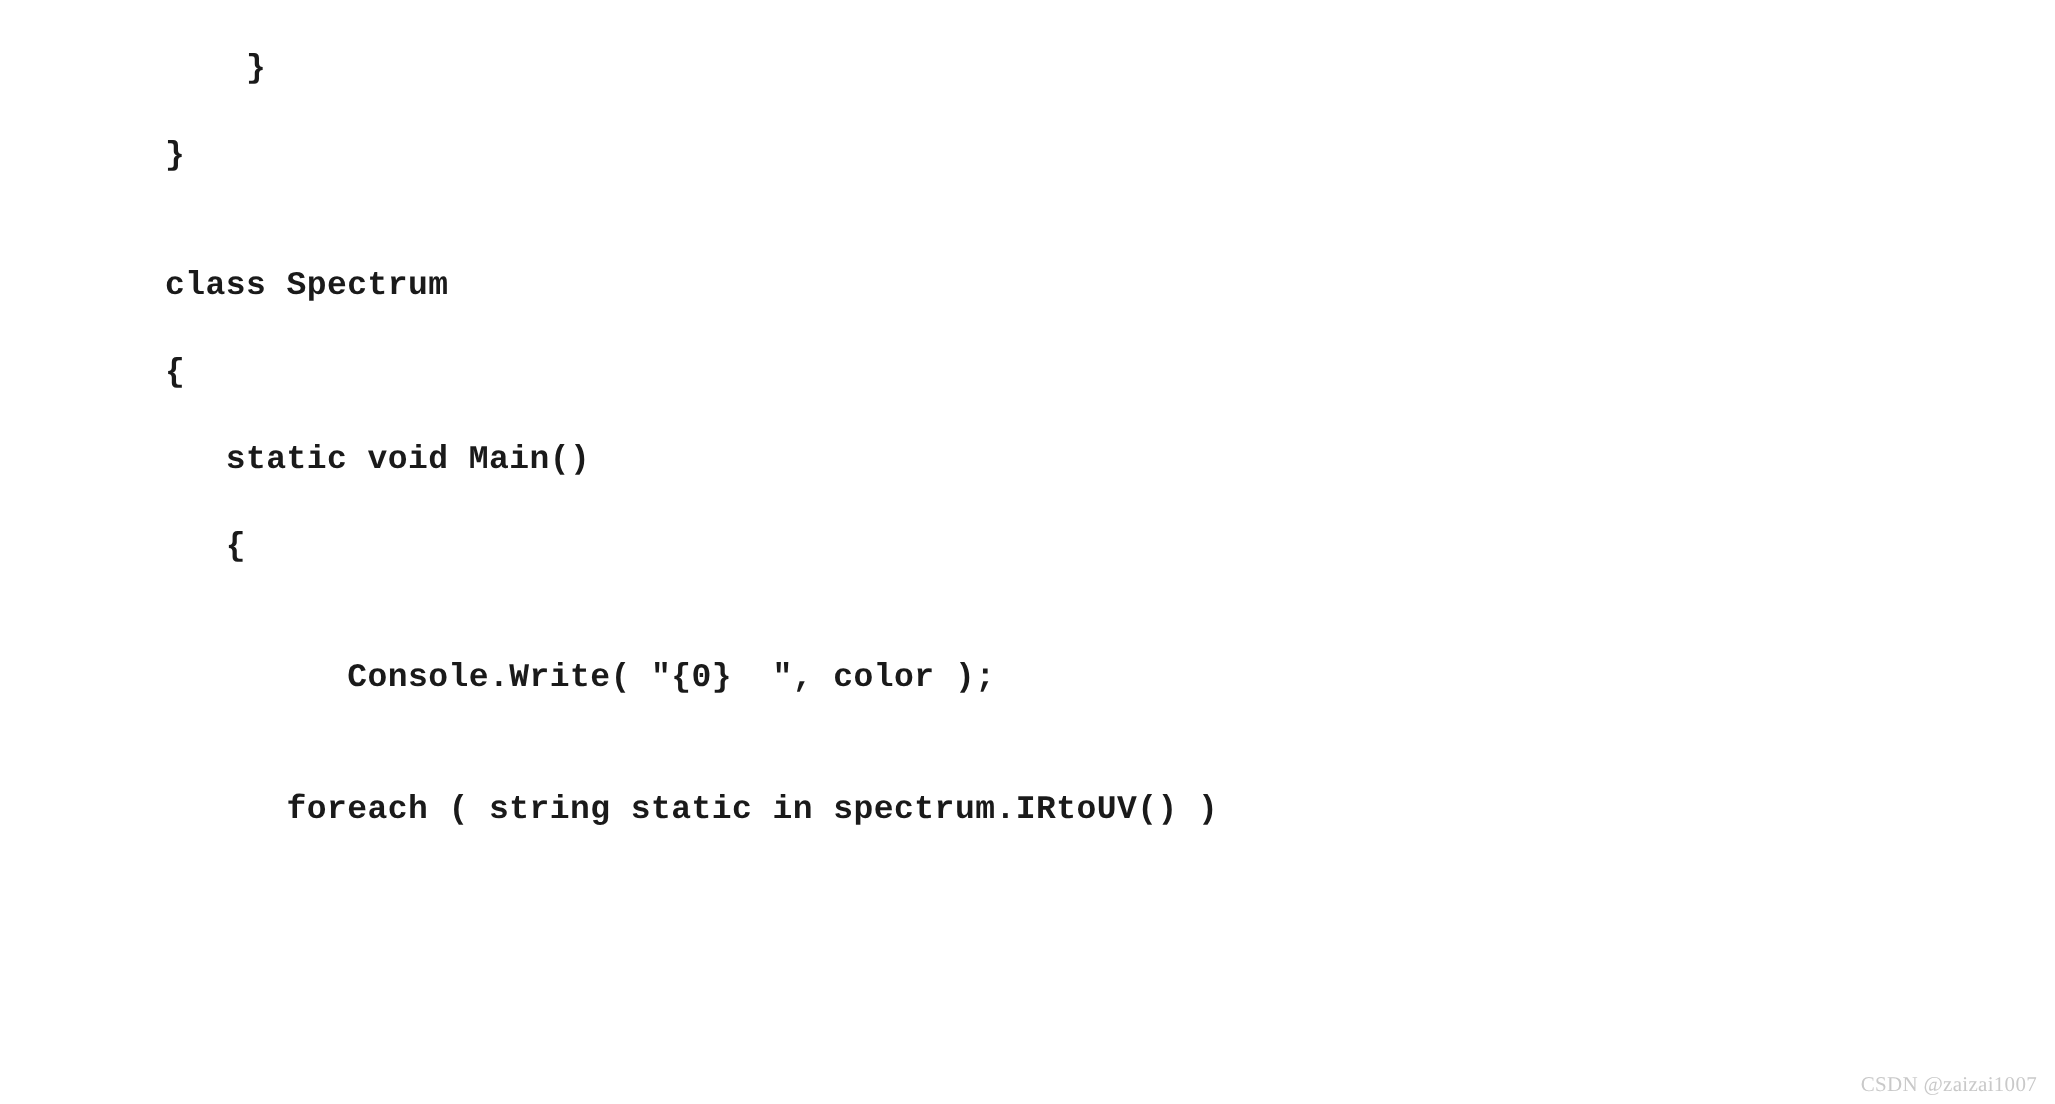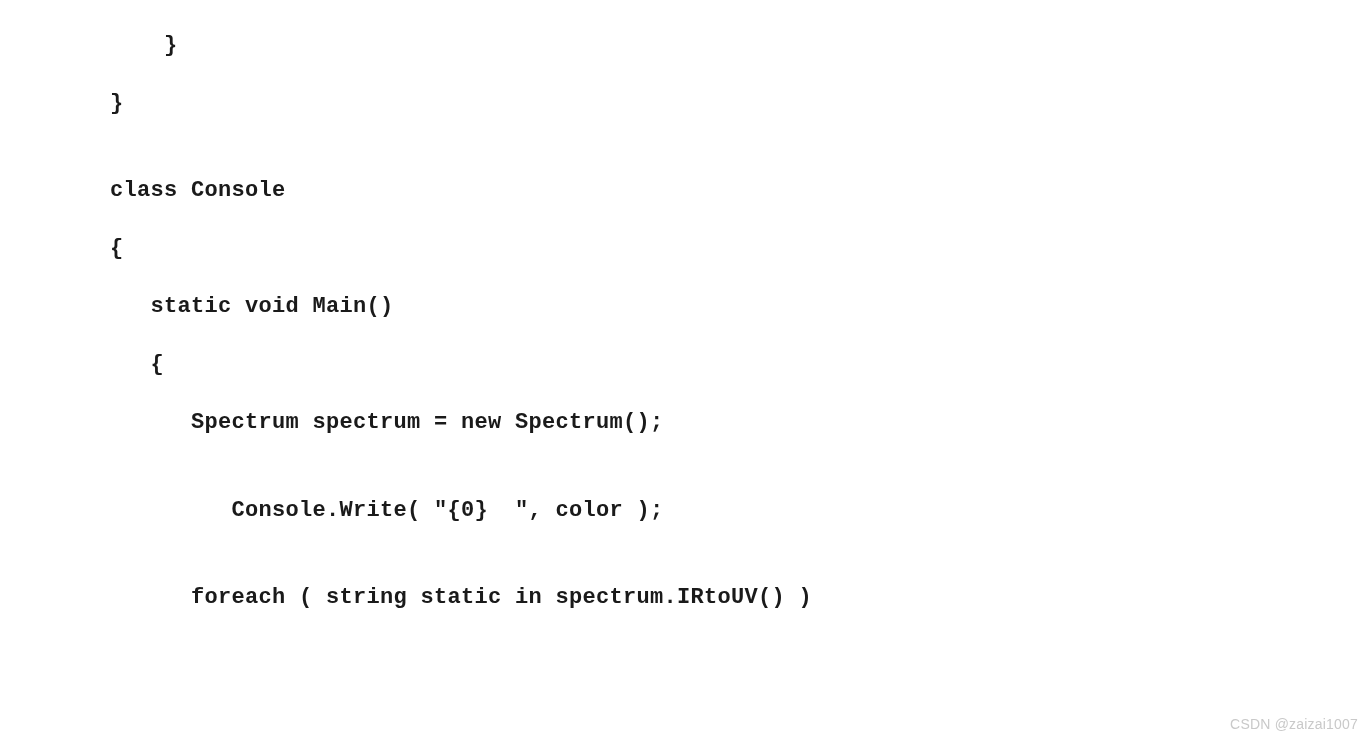--- a/index.html
+++ b/index.html
@@ -21,38 +21,37 @@
       line-height: 1.32;
       color: #1a1a1a;
       font-weight: 600;
       white-space: pre;
       letter-spacing: 0.3px;
     }
     .watermark {
       position: absolute;
       right: 12px;
       bottom: 4px;
-      font-family: Liberation Sans, sans-serif;
+      font-family: Liberation Serif, serif;
       font-size: 14px;
       color: #c9c9c9;
       letter-spacing: 0.2px;
     }
   </style>
 </head>
 <body>
 
 <div class="code-block">
 <div>    }</div>
 <div>}</div>
 <div></div>
-<div>class Console</div>
+<div>class Spectrum</div>
 <div>{</div>
 <div>   static void Main()</div>
 <div>   {</div>
-<div>      Spectrum spectrum = new Spectrum();</div>
 <div></div>
 <div>         Console.Write( "{0}  ", color );</div>
 <div></div>
 <div>      foreach ( string static in spectrum.IRtoUV() )</div>
 
 
 
 
 </div>
 

